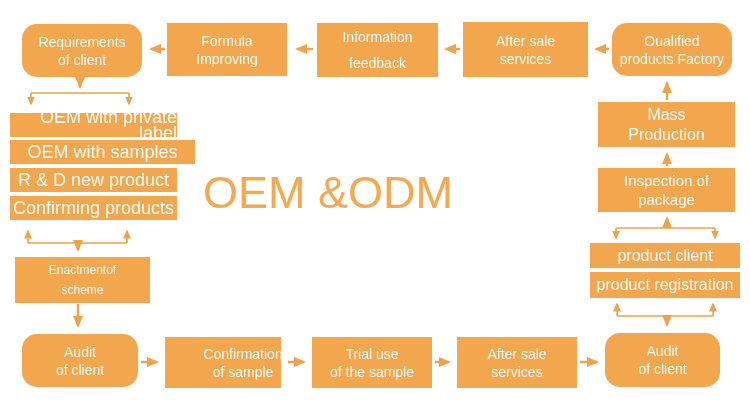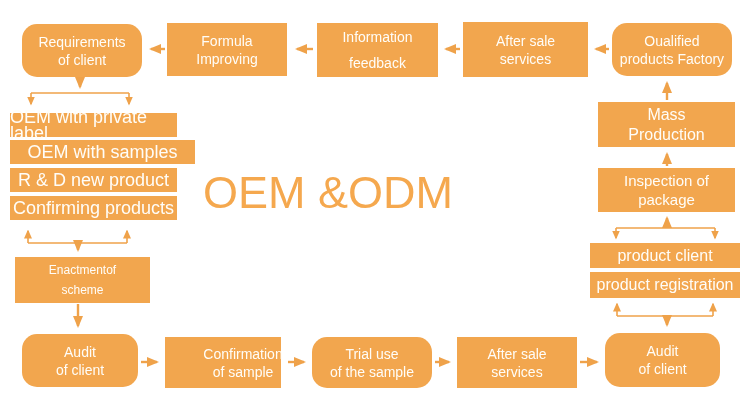--- a/index.html
+++ b/index.html
@@ -12,21 +12,21 @@
   html,body{margin:0;padding:0;background:#fff;}
   body{font-family:"Liberation Sans", sans-serif;}
   .canvas{
     position:relative;width:750px;height:400px;background:var(--bg);
     overflow:hidden;
   }
   .connectors{position:absolute;left:0;top:0;width:750px;height:400px;pointer-events:none;}
   .box{
     position:absolute;background:var(--box);color:var(--txt);
     display:flex;flex-direction:column;align-items:center;justify-content:center;
-    text-align:left;font-size:14px;line-height:18px;box-sizing:border-box;
+    text-align:right;font-size:14px;line-height:18px;box-sizing:border-box;
   }
   .rounded{border-radius:15px;}
   .bar{font-size:18px;line-height:16px;}
   .title{
     position:absolute;color:var(--title);font-size:45px;line-height:1;
     font-weight:400;white-space:nowrap;letter-spacing:0px;
   }
 </style>
 </head>
 <body>
@@ -126,21 +126,21 @@
   </div>
   <div class="box rounded" style="left:22px;top:334px;width:116px;height:53px;">
     <span>Audit</span>
     <span>of client</span>
   </div>
 
   <div class="box" style="left:165px;top:337px;width:116px;height:51px;padding-left:40px;">
     <span>Confirmation</span>
     <span>of sample</span>
   </div>
-  <div class="box" style="left:312px;top:337px;width:120px;height:51px;border-radius:15px;">
+  <div class="box" style="left:312px;top:337px;width:120px;height:51px;">
     <span>Trial use</span>
     <span>of the sample</span>
   </div>
   <div class="box" style="left:457px;top:337px;width:120px;height:51px;">
     <span>After sale</span>
     <span>services</span>
   </div>
   <div class="box rounded" style="left:605px;top:333px;width:115px;height:54px;">
     <span>Audit</span>
     <span>of client</span>

